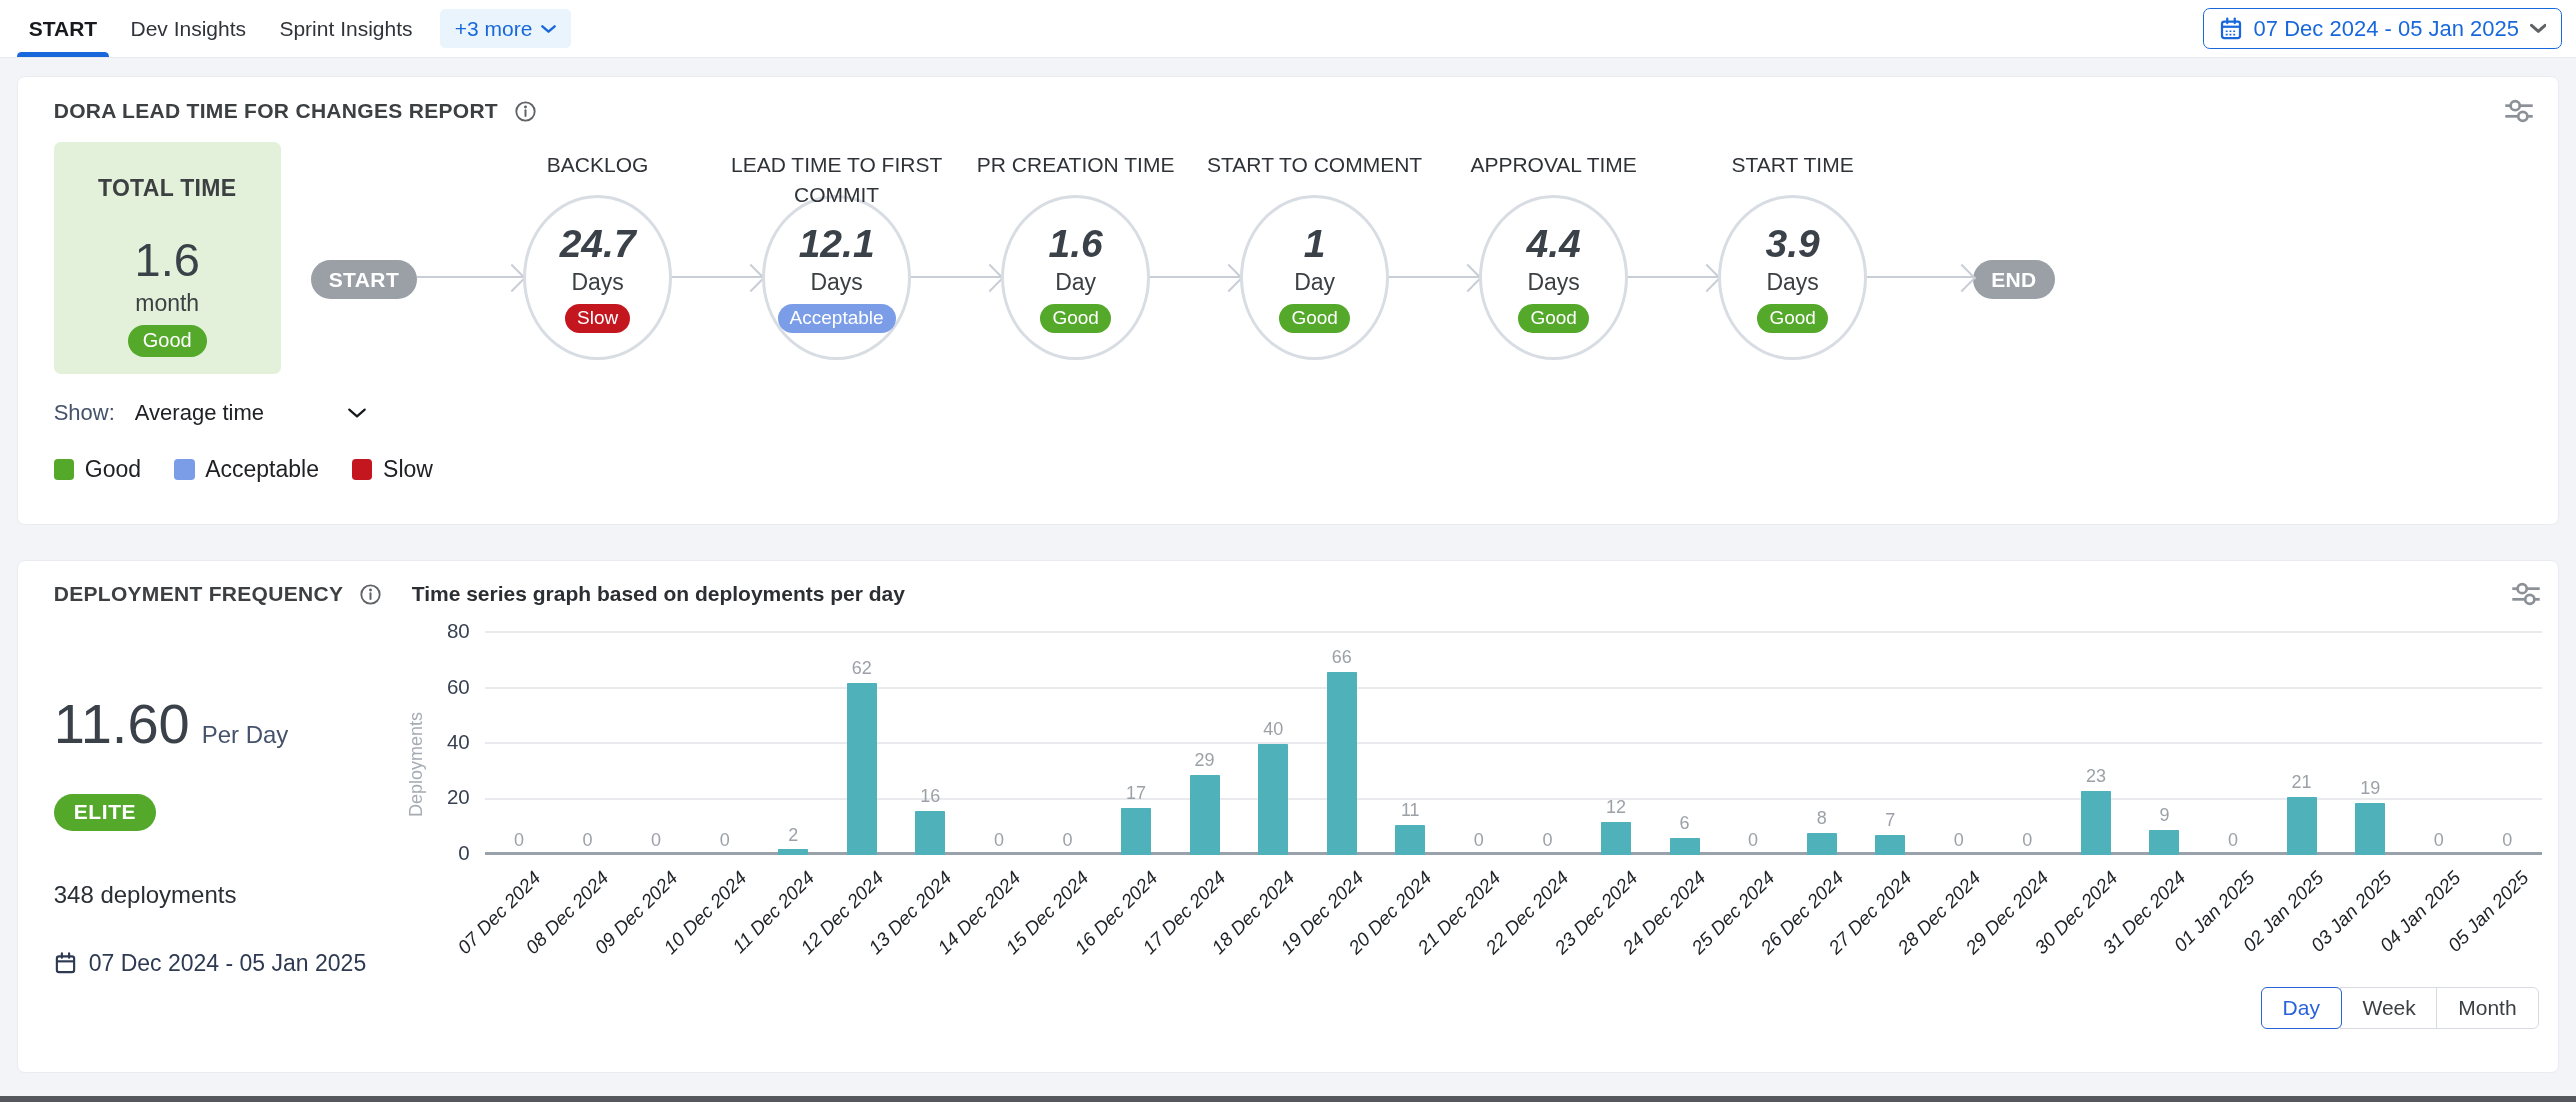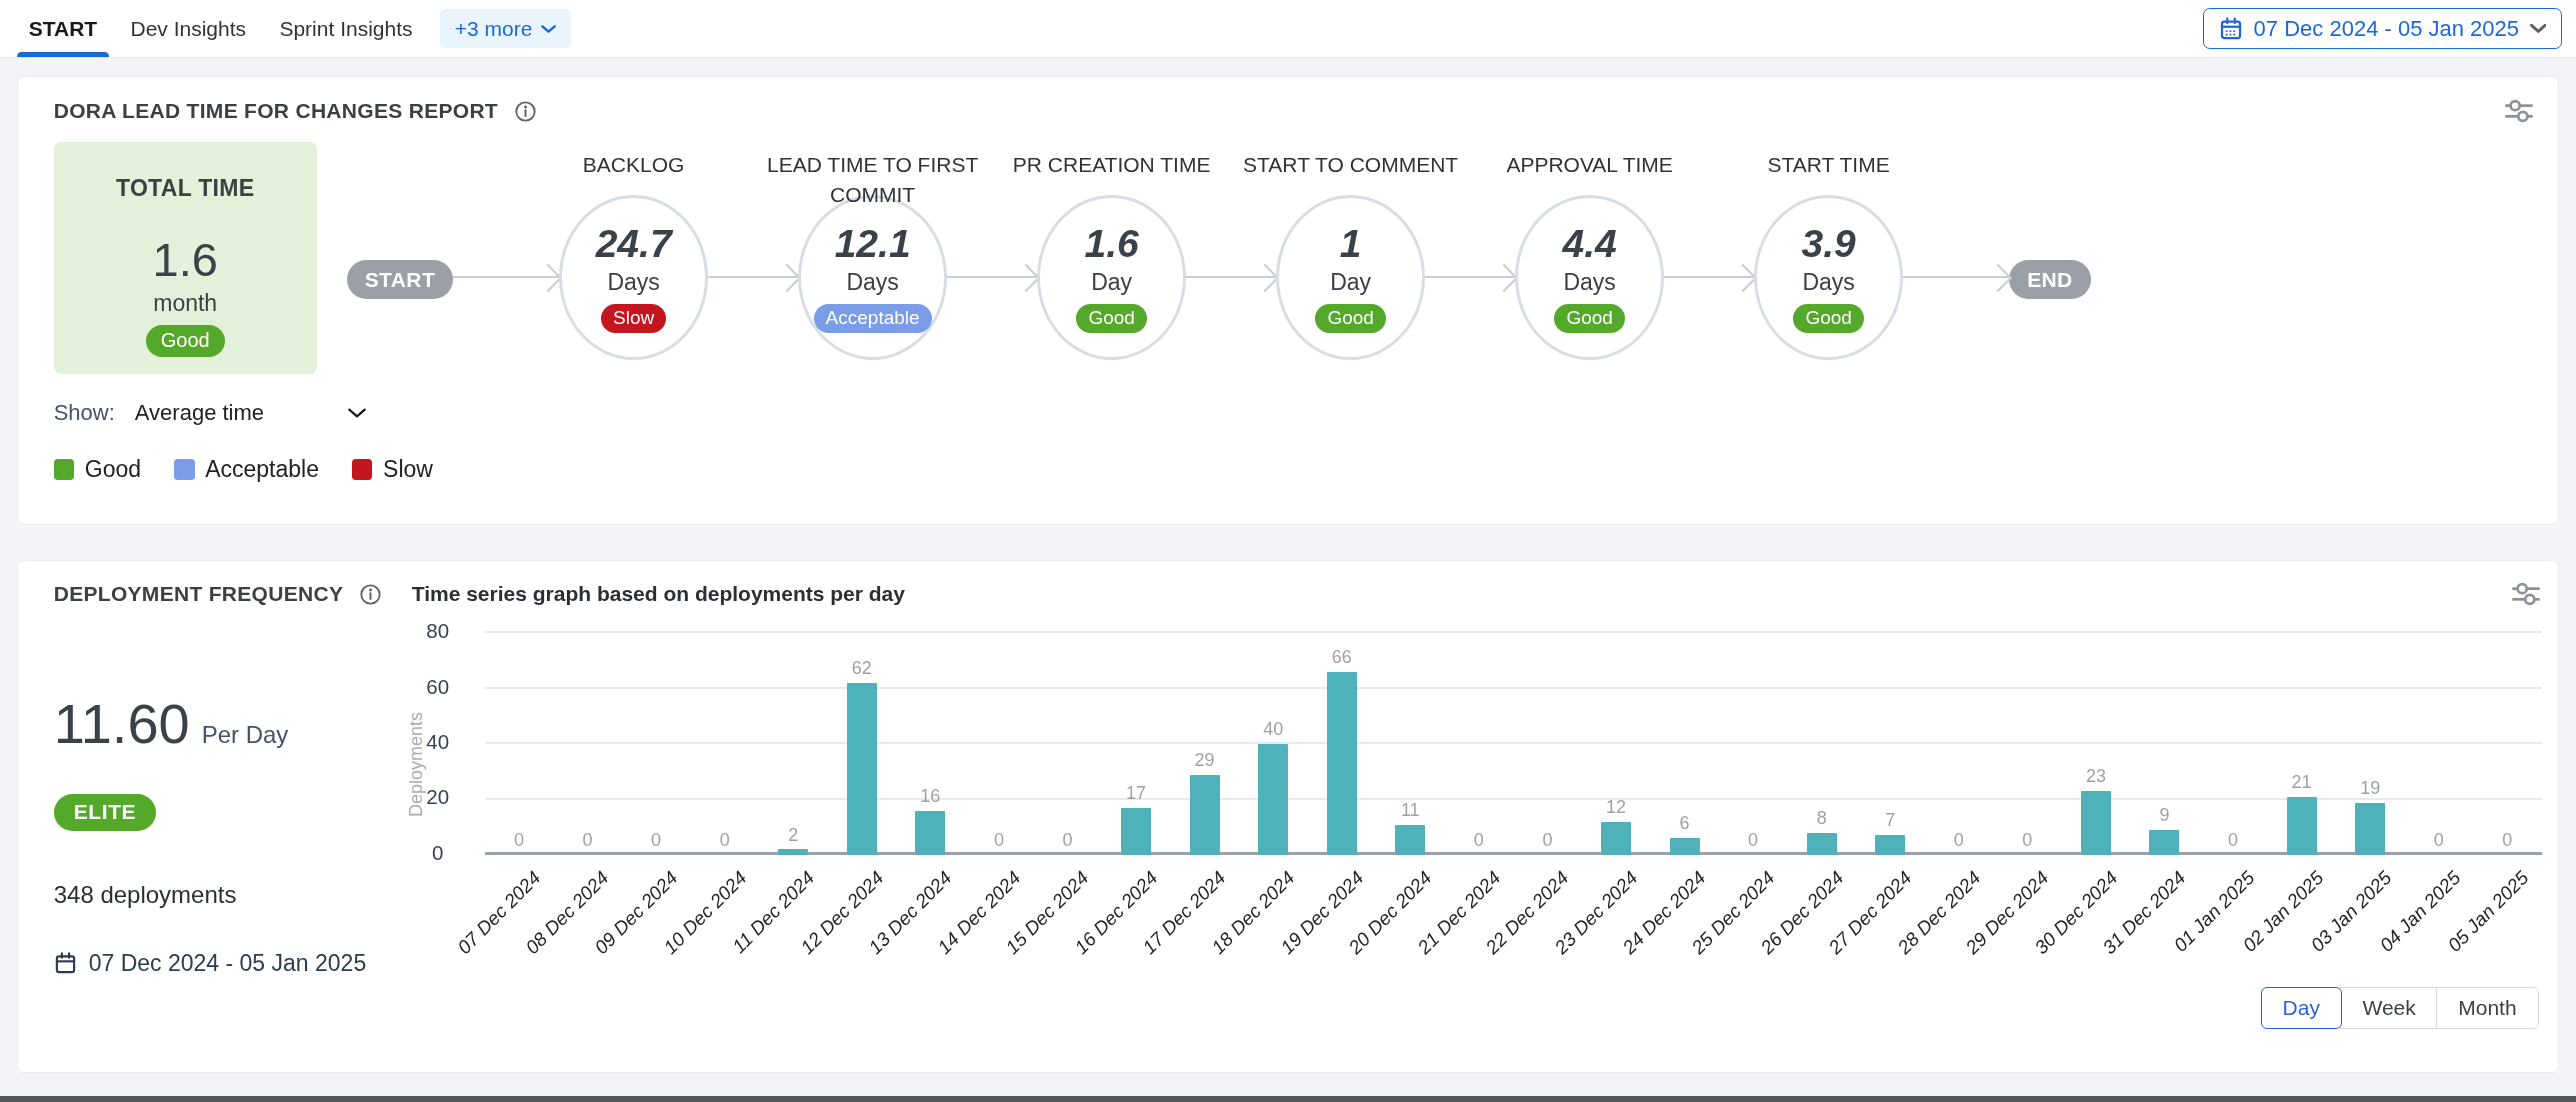--- a/index.html
+++ b/index.html
@@ -40,21 +40,21 @@
   .card-head { display:flex; align-items:center; }
   .card-title {
     font-size:21px; font-weight:bold; color:#3c4043; letter-spacing:0.3px;
     display:flex; align-items:center; gap:16px;
   }
   .icon-btn { margin-left:auto; cursor:pointer; display:flex; }
   
   #card-leadtime { margin-top:18px; padding:21px 23px 43px 36px; height:449px; }
   .lt-body { display:flex; margin-top:18px; }
   .total-card {
-    width:263px; height:232px; background:#e3f1da; border-radius:6.8px; flex:none;
+    width:227px; height:232px; background:#e3f1da; border-radius:6.8px; flex:none;
     display:flex; flex-direction:column; align-items:center; padding-top:33px;
   }
   .total-label { font-size:23px; font-weight:bold; color:#3c4043; letter-spacing:0.3px; }
   .total-value { font-size:47px; font-weight:500; color:#3a4148; margin-top:30px; }
   .total-unit { font-size:23px; color:#3c4043; margin-top:3px; }
   .pill {
     color:#fff; font-size:20px; border-radius:758px; padding:4.6px 15px; margin-top:7.6px; white-space:nowrap;
   }
   .flow { display:flex; align-items:flex-start; margin-left:30px; }
   .node-pill {
@@ -103,21 +103,21 @@
   .dep-count { font-size:24px; color:#2a2f36; margin-top:50px; }
   .dep-range { display:flex; align-items:center; gap:12px; margin-top:41px; font-size:23px; color:#2e3a52; }
   
   .chart-col { flex:1; position:relative; margin-top:21px; }
   .ylabel-wrap { position:absolute; left:-10.6px; top:21px; height:222px; width:30px;
     display:flex; align-items:center; justify-content:center; }
   .ylabel-wrap span { transform:rotate(-90deg); white-space:nowrap; font-size:18px; color:#a7abb3; }
   .plot { position:relative; height:222px; margin-left:73px; }
   .gridline { position:absolute; left:0; right:0; height:1.5px; background:#e8eaee; }
   .gridline.zero { height:2.3px; background:#99a1ab; z-index:1; }
-  .ytick { position:absolute; left:-79px; width:64px; text-align:center; font-size:20.5px; color:#374151; }
+  .ytick { position:absolute; left:-79px; width:64px; text-align:right; font-size:20.5px; color:#374151; }
   .bars { position:absolute; left:0; right:0; top:0; bottom:0; display:flex; align-items:flex-end; z-index:2; }
   .slot { flex:1; display:flex; flex-direction:column; align-items:center; justify-content:flex-end; }
   .bar-value { font-size:18px; color:#9ca1a8; margin-bottom:3.8px; }
   .bar { width:30px; background:#4fb2ba; border-radius:0.8px 0.8px 0 0; }
   .xlabels { display:flex; margin-left:73px; height:120px; }
   .xslot { flex:1; position:relative; }
   .xslot span {
     position:absolute; top:12px; right:calc(50% - 10.6px); transform:rotate(-45deg);
     transform-origin:top right; white-space:nowrap; font-size:19px; font-style:italic; color:#1f2328;
   }

